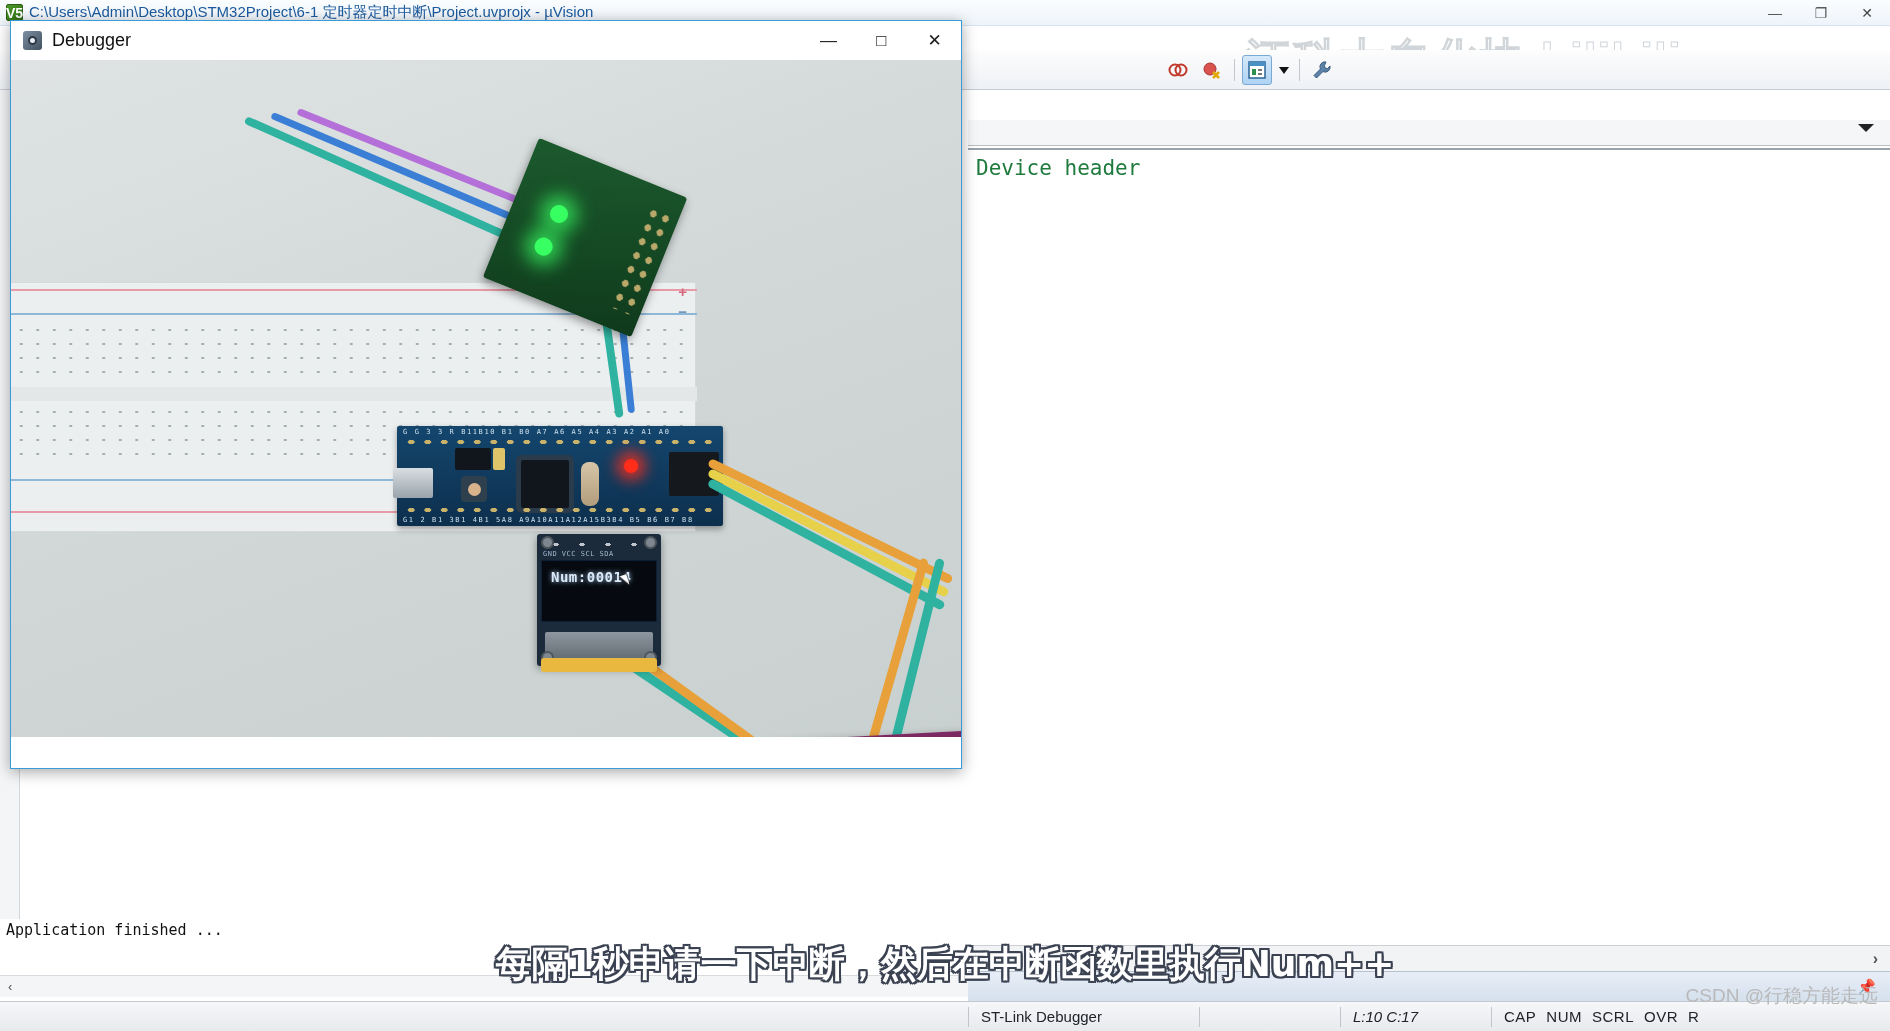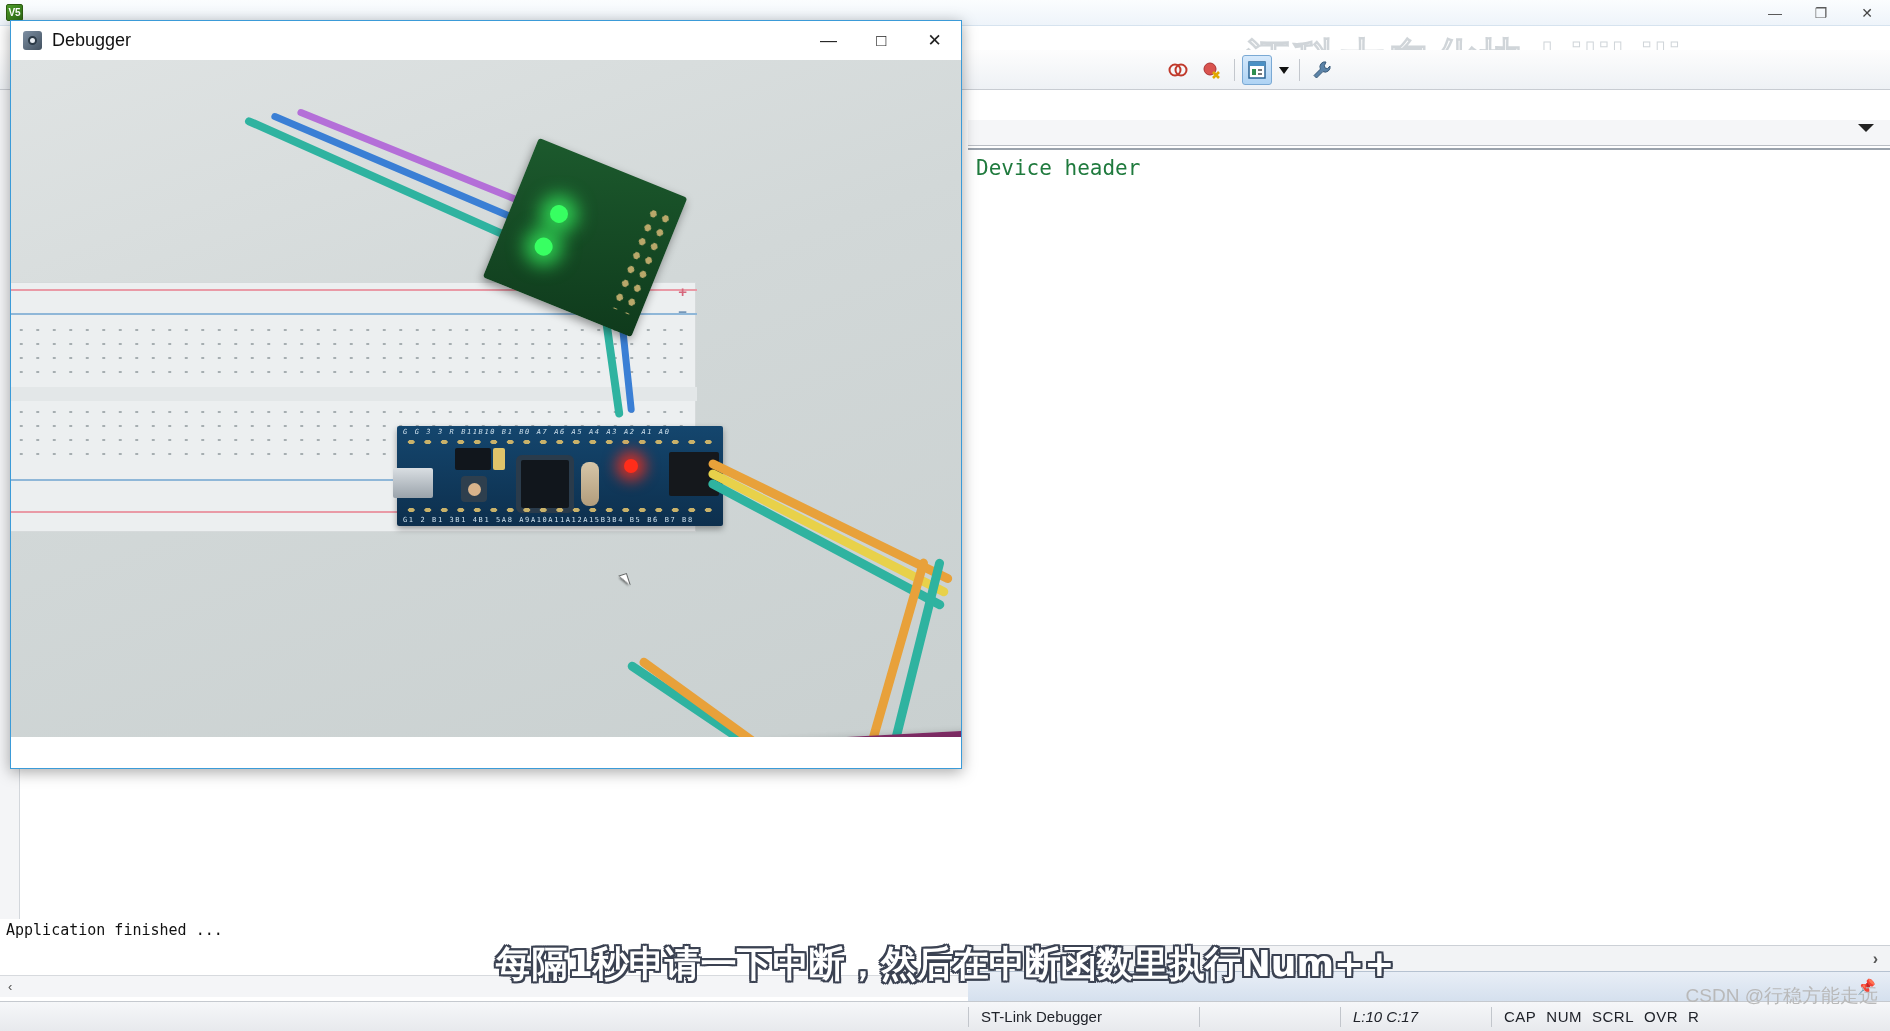--- a/index.html
+++ b/index.html
@@ -19,21 +19,21 @@
   .uv-titlebar {
     position: absolute; left: 0; top: 0; width: 1890px; height: 26px;
     background: linear-gradient(to bottom,#fbfdfe,#eef4fa);
     border-bottom: 1px solid #d6e3ef;
     display: flex; align-items: center;
   }
   .uv-appicon {
     width: 17px; height: 17px; margin-left: 6px; margin-right: 6px;
     background: linear-gradient(135deg,#4c9a2a,#2f6d15);
     border: 1px solid #2d5c12; border-radius: 2px;
-    color: #fff; font-size: 10px; font-weight: bold;
+    color: #fff; font-size: 14px; font-weight: bold;
     display: flex; align-items: center; justify-content: center;
     font-family: "Liberation Sans", sans-serif;
     flex: 0 0 auto;
   }
   .uv-title {
     font-size: 15px; color: #1b5a9e; white-space: nowrap;
     font-family: "Liberation Sans", sans-serif;
   }
   .uv-winbtns {
     position: absolute; right: 0; top: 0; height: 26px;
@@ -277,21 +277,21 @@
     background-image: radial-gradient(#c9b26a 3px, transparent 3.4px);
     background-size: 16.5px 12px;
   }
   .stm-header.top { top: 10px; }
   .stm-header.bot { bottom: 10px; }
   .stm-silk {
     position: absolute; left: 6px; right: 4px; height: 9px;
     font-size: 7px; color: #cfe2ee; letter-spacing: 1.6px;
     white-space: nowrap; overflow: hidden; font-family: "DejaVu Sans Mono", monospace;
   }
-  .stm-silk.top { top: 2px; font-style: italic; }
+  .stm-silk.top { top: 2px; }
   .stm-silk.bot { bottom: 1px; }
   .stm-mcu {
     position: absolute; left: 124px; top: 34px; width: 48px; height: 48px;
     background: #11161c; border-radius: 2px;
     box-shadow: 0 0 0 5px #2a3b4b;
   }
   .stm-usb {
     position: absolute; left: -4px; top: 42px; width: 40px; height: 30px;
     background: linear-gradient(180deg,#d9dee2,#9aa3ab); border-radius: 2px;
   }
@@ -416,20 +416,21 @@
 </style>
 </head>
 <body>
 
 <div id="root">
 
   <div class="uv-window">
 
     <div class="uv-titlebar">
       <div class="uv-appicon">V5</div>
+      <div class="uv-title">C:\Users\Admin\Desktop\STM32Project\6-1 定时器定时中断\Project.uvprojx - µVision</div>
       <div class="uv-winbtns">
         <div class="uv-winbtn">—</div>
         <div class="uv-winbtn">❐</div>
         <div class="uv-winbtn close">✕</div>
       </div>
     </div>
 
     <div class="wm-bili">江科大自化协 bilibili</div>
     <div class="wm-bili-line"></div>
     <div class="wm-bili-logo">
@@ -585,20 +586,33 @@
       </div>
 
       <div class="wire" style="left:700px; top:398px; width:270px; height:9px; background:#e8a13a; transform:rotate(26deg); transform-origin:left top;"></div>
       <div class="wire" style="left:700px; top:408px; width:268px; height:9px; background:#e8d14a; transform:rotate(27deg); transform-origin:left top;"></div>
       <div class="wire" style="left:700px; top:418px; width:266px; height:9px; background:#2fb3a0; transform:rotate(28deg); transform-origin:left top;"></div>
       <div class="wire" style="left:934px; top:500px; width:230px; height:9px; background:#2fb3a0; transform:rotate(104deg); transform-origin:left top;"></div>
       <div class="wire" style="left:918px; top:500px; width:210px; height:9px; background:#e8a13a; transform:rotate(106deg); transform-origin:left top;"></div>
       <div class="wire" style="left:620px; top:600px; width:180px; height:9px; background:#2fb3a0; transform:rotate(34deg); transform-origin:left top;"></div>
       <div class="wire" style="left:632px; top:596px; width:176px; height:9px; background:#e8a13a; transform:rotate(36deg); transform-origin:left top;"></div>
 
+      <div class="oled-mod">
+        <span class="oled-pins"></span>
+        <span class="oled-silk">GND VCC SCL SDA</span>
+        <div class="oled-screen">
+          <span class="oled-text">Num:00014</span>
+        </div>
+        <div class="oled-foot"></div>
+        <span class="oled-screw tl"></span>
+        <span class="oled-screw tr"></span>
+        <span class="oled-screw bl"></span>
+        <span class="oled-screw br"></span>
+        <div class="oled-clip"></div>
+      </div>
 
       <div class="stlink">
         
         
         
       </div>
 
       <div class="cursor-shadow"></div>
       <div class="cursor"></div>
     </div>

